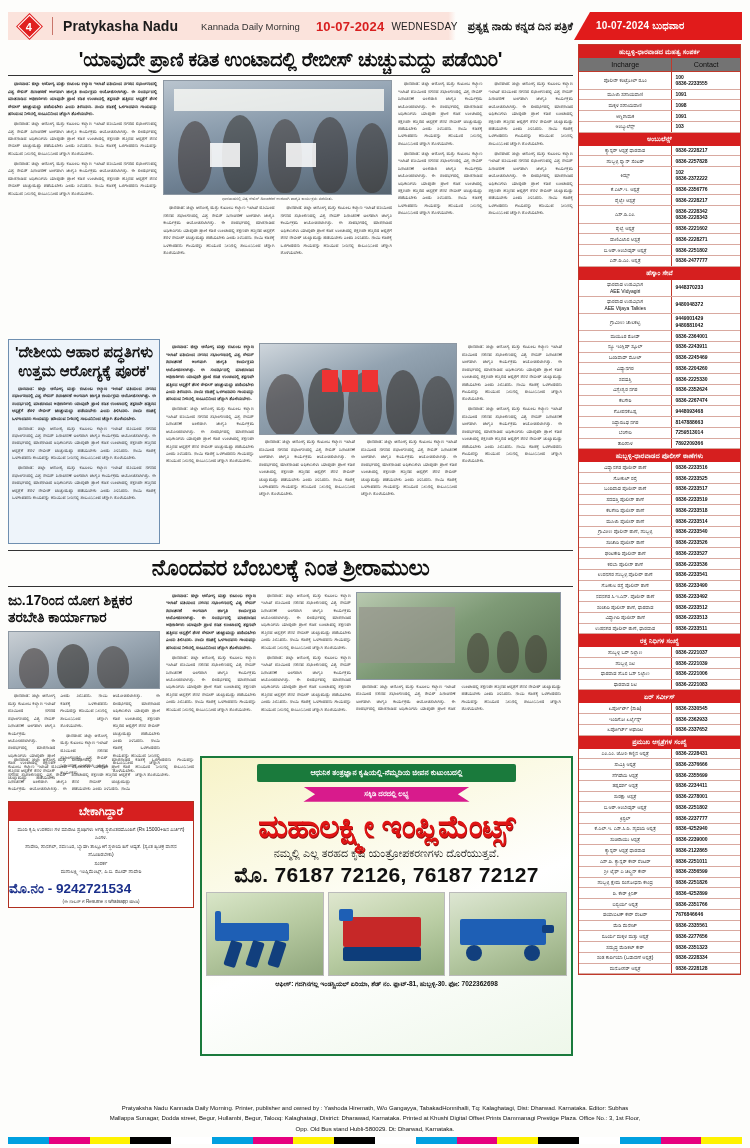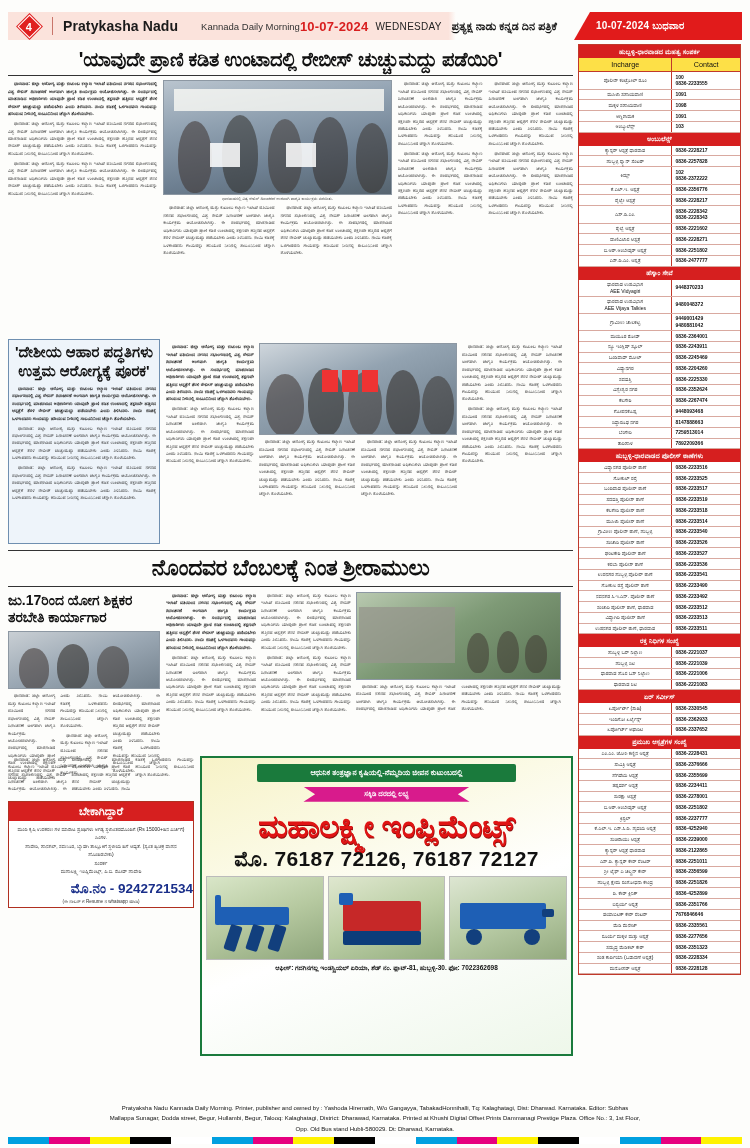--- a/index.html
+++ b/index.html
@@ -37,21 +37,21 @@
     border: 1.5px solid #fff;
     box-shadow: 0 0 0 1px #e02020;
   }
   .diamond span {
     transform: rotate(-45deg);
     color: #fff; font-size: 11px; font-weight: bold;
   }
   .mh-divider { width: 1px; height: 18px; background: #c8756a; margin: 0 10px; }
   .mh-title { font-size: 14px; font-weight: bold; color: #1a1a1a; letter-spacing: .1px; }
   .mh-sub { font-size: 9.5px; color: #333; margin-left: 23px; }
-  .mh-date { font-size: 13px; font-weight: bold; color: #d81f1f; letter-spacing: .2px;}
+  .mh-date { font-size: 13px; font-weight: bold; color: #d81f1f; margin-left: 16px; letter-spacing: .2px;}
   .mh-day { font-size: 10px; color: #222; margin-left: 7px; letter-spacing:.3px;}
   .mh-kan { font-size: 11px; color: #111; margin-left: 10px; font-weight: bold; }
   .mh-right {
     position: absolute; right: 0; top: 0; height: 28px;
     background: #e11b1b; color: #fff;
     display: flex; align-items: center;
     padding: 0 12px 0 22px;
     font-size: 10px; font-weight: bold; letter-spacing: .2px;
     clip-path: polygon(16px 0, 100% 0, 100% 100%, 0 100%);
     width: 168px;
@@ -116,21 +116,21 @@
   }
 
   
   .dirwrap { border: 1px solid #c0392b; background: #fff; }
   .dir-sec-head {
     background: #d61f1f; color: #fff; text-align: center;
     font-size: 6.6px; font-weight: bold; padding: 2.5px 2px;
     letter-spacing: .1px;
   }
   .dir-colhead {
-    display: flex; border-bottom: .6px solid #c0392b; background: #fde047;
+    display: flex; border-bottom: .6px solid #c0392b; background: #737373;
   }
   .dir-colhead div { font-size: 7.2px; padding: 2px 2px; text-align: center; color: #111; }
   .dir-colhead .c1 { width: 58%; border-right: .6px solid #c0392b; }
   .dir-colhead .c2 { width: 42%; }
   .dir-row { display: flex; border-bottom: .5px solid #d9a9a0; min-height: 9px; }
   .dir-row .c1 {
     width: 58%; border-right: .6px solid #c0392b;
     font-size: 5px; color: #111; padding: 1.5px 2px;
     text-align: center; display: flex; align-items: center; justify-content: center;
     line-height: 1.3;
@@ -177,21 +177,21 @@
   .machine.dark { background: #123f7d; }
   .ad-footer { font-size: 6.5px; text-align: center; color: #111; margin-top: 4px; font-weight: bold;}
 
   
   .smallad { border: 1px solid #b03020; background: #fff; }
   .smallad-head {
     background: #d61f1f; color: #fff; text-align: center;
     font-size: 11px; font-weight: bold; padding: 3px 0;
   }
   .smallad-body { padding: 4px 4px 2px 4px; font-size: 5px; line-height: 1.7; text-align: center; color:#222;}
-  .smallad-phone { text-align: right; font-size: 13.5px; font-weight: bold; color: #1a2f8a; padding: 3px 0 2px 0; }
+  .smallad-phone { text-align: left; font-size: 13.5px; font-weight: bold; color: #1a2f8a; padding: 3px 0 2px 0; }
   .smallad-note { font-size: 4.6px; text-align: center; color: #333; padding-bottom: 3px;}
 
   
   .footer {
     position: absolute; left: 8px; right: 8px; bottom: 14px;
     font-size: 6px; line-height: 1.75; text-align: center; color: #111;
     padding: 0 18px;
   }
   .colorbar { position:absolute; bottom: 4px; left: 8px; right: 8px; height: 7px; display:flex; }
   .colorbar i { flex: 1; }
@@ -354,20 +354,21 @@
             </div>
             <div class="smallad-phone">ಮೊ.ನಂ - 9242721534</div>
             <div class="smallad-note">(ಈ ನಂಬರ್ ಗೆ Resume ನ whatsapp ಮಾಡಿ)</div>
           </div>
         </div>
 
         <div class="bigad" style="flex:1;">
           <div class="ad-greenbar">ಆಧುನಿಕ ತಂತ್ರಜ್ಞಾನ ಕೃಷಿಯಲ್ಲಿ-ನೆಮ್ಮದಿಯ ಜೀವನ ಕುಟುಂಬದಲ್ಲಿ</div>
           <div class="ad-ribbon">ಸಕ್ಕಿಡಿ ದರದಲ್ಲಿ ಲಭ್ಯ</div>
           <div class="ad-title">ಮಹಾಲಕ್ಷ್ಮೀ ಇಂಪ್ಲಿಮೆಂಟ್ಸ್</div>
+          <div class="ad-sub">ನಮ್ಮಲ್ಲಿ ಎಲ್ಲ ತರಹದ ಕೃಷಿ ಯಂತ್ರೋಪಕರಣಗಳು ದೊರೆಯುತ್ತವೆ.</div>
           <div class="ad-phone">ಮೊ. 76187 72126, 76187 72127</div>
           <div class="ad-photos">
             <div class="ph g1">
               <div class="machine" style="left:12px;top:30px;width:70px;height:18px;"></div>
               <div class="machine dark" style="left:20px;top:48px;width:12px;height:26px;transform:rotate(18deg);"></div>
               <div class="machine dark" style="left:42px;top:48px;width:12px;height:26px;transform:rotate(18deg);"></div>
               <div class="machine dark" style="left:64px;top:48px;width:12px;height:26px;transform:rotate(18deg);"></div>
               <div class="machine" style="left:8px;top:18px;width:6px;height:30px;"></div>
             </div>
             <div class="ph g2">

